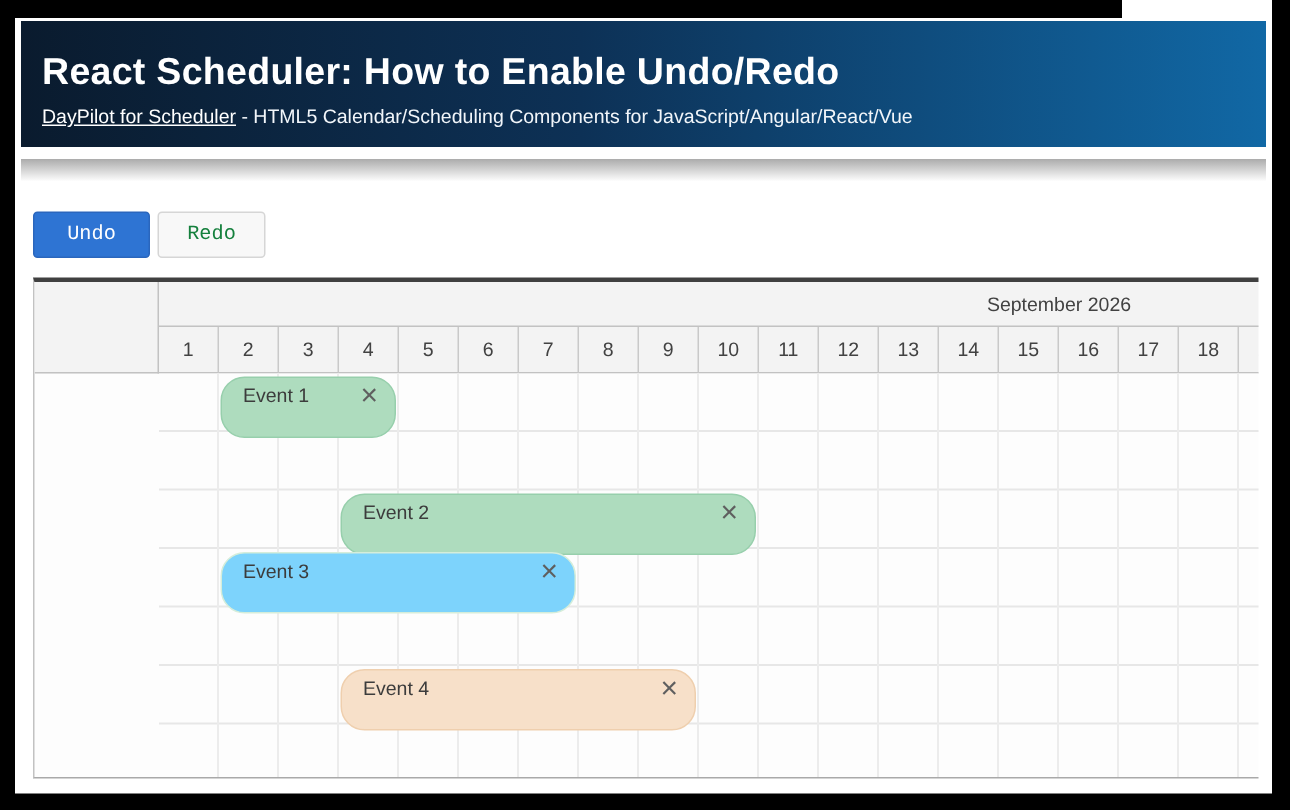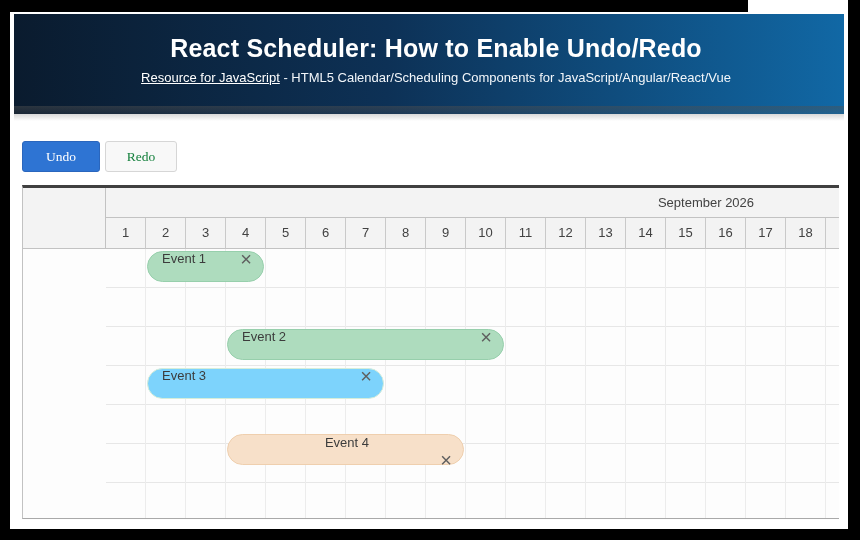--- a/index.html
+++ b/index.html
@@ -9,41 +9,41 @@
   }
   .page{
     position:absolute;left:10px;top:12px;width:838px;height:517px;
     background:#ffffff;
   }
   .frame-notch{
     position:absolute;left:748px;top:0;width:100px;height:13px;background:#ffffff;
   }
   
   .hero{
-    position:absolute;left:4px;top:2px;width:830px;height:100px;
+    position:absolute;left:4px;top:2px;width:830px;height:84px;
     background:linear-gradient(90deg,#0a1b2e 0%, #0d3156 45%, #1168a5 100%);
-    color:#fff;box-sizing:border-box;padding:20px 0 0 14px;text-align:center;
+    color:#fff;box-sizing:border-box;padding:20px 0 0 14px;
   }
   .hero h1{
     margin:0;font-size:25px;font-weight:700;letter-spacing:0.2px;
   }
   .hero .subtitle{
     margin-top:7px;font-size:13px;color:#f2f6fa;
   }
   .hero .subtitle a{
     color:#ffffff;text-decoration:underline;cursor:pointer;
   }
   .hero-shadow{
     position:absolute;left:4px;top:94px;width:830px;height:15px;
     background:linear-gradient(to bottom, rgba(80,80,80,0.48), rgba(255,255,255,0));
   }
   
   .btn{
     position:absolute;height:31px;box-sizing:border-box;border-radius:3px;
-    font-size:13.5px;font-family:Liberation Serif, serif;text-align:center;
+    font-size:13.5px;font-family:Liberation Mono, monospace;text-align:center;
     line-height:29px;cursor:pointer;user-select:none;
   }
   .btn-undo{
     left:12px;top:129px;width:78px;
     background:#2e74d3;border:1px solid #2a66bd;color:#ffffff;
   }
   .btn-redo{
     left:95px;top:129px;width:72px;
     background:#f8f8f8;border:1px solid #d6d6d6;color:#15803d;
   }
@@ -81,39 +81,39 @@
   }
   .grid{
     position:absolute;left:83px;top:61px;width:1200px;height:273px;
     background-color:#fdfdfd;
     background-image:
       linear-gradient(to right, transparent 39px, #ececec 39px),
       linear-gradient(to bottom, transparent 38px, #e7e7e7 38px);
     background-size:40px 100%, 100% 39px;
   }
   .event{
-    position:absolute;height:31px;box-sizing:border-box;border-radius:16px;
+    position:absolute;height:41px;box-sizing:border-box;border-radius:16px;
     display:flex;align-items:center;padding:0 11px 16px 14px;
     font-size:13px;color:#3c3c3c;cursor:pointer;
   }
   .event .close{
     margin-left:auto;font-size:20px;line-height:20px;color:#5f5f5f;cursor:pointer;
   }
 </style>
 </head>
 <body>
 
 <div class="frame-notch"></div>
 
 <div class="page">
 
   <div class="hero">
     <h1>React Scheduler: How to Enable Undo/Redo</h1>
     <div class="subtitle">
-      <a href="#">Resource for JavaScript</a><span> - HTML5 Calendar/Scheduling Components for JavaScript/Angular/React/Vue</span>
+      <a href="#">DayPilot for Scheduler</a><span> - HTML5 Calendar/Scheduling Components for JavaScript/Angular/React/Vue</span>
     </div>
   </div>
   <div class="hero-shadow"></div>
 
   <div class="btn btn-undo">Undo</div>
   <div class="btn btn-redo">Redo</div>
 
   <div class="scheduler">
     <div class="corner-cell"></div>
     <div class="month-row">September 2026</div>
@@ -145,20 +145,20 @@
           <span class="close">×</span>
         </div>
         <div class="event" style="left: 204px; top: 141px; width: 277px; background: rgb(174, 220, 190); border: 1px solid rgb(151, 207, 172);">
           <span>Event 2</span>
           <span class="close">×</span>
         </div>
         <div class="event" style="left: 124px; top: 180px; width: 237px; background: #7dd3fc; border: 1px solid rgb(213, 237, 218);">
           <span>Event 3</span>
           <span class="close">×</span>
         </div>
-        <div class="event" style="left: 204px; top: 246px; width: 237px; background: rgb(247, 224, 201); border: 1px solid rgb(239, 207, 174); flex-direction: column;">
+        <div class="event" style="left: 204px; top: 258px; width: 237px; background: rgb(247, 224, 201); border: 1px solid rgb(239, 207, 174);">
           <span>Event 4</span>
           <span class="close">×</span>
         </div>
       </div>
   </div>
 
 </div>
 
 </body></html>

